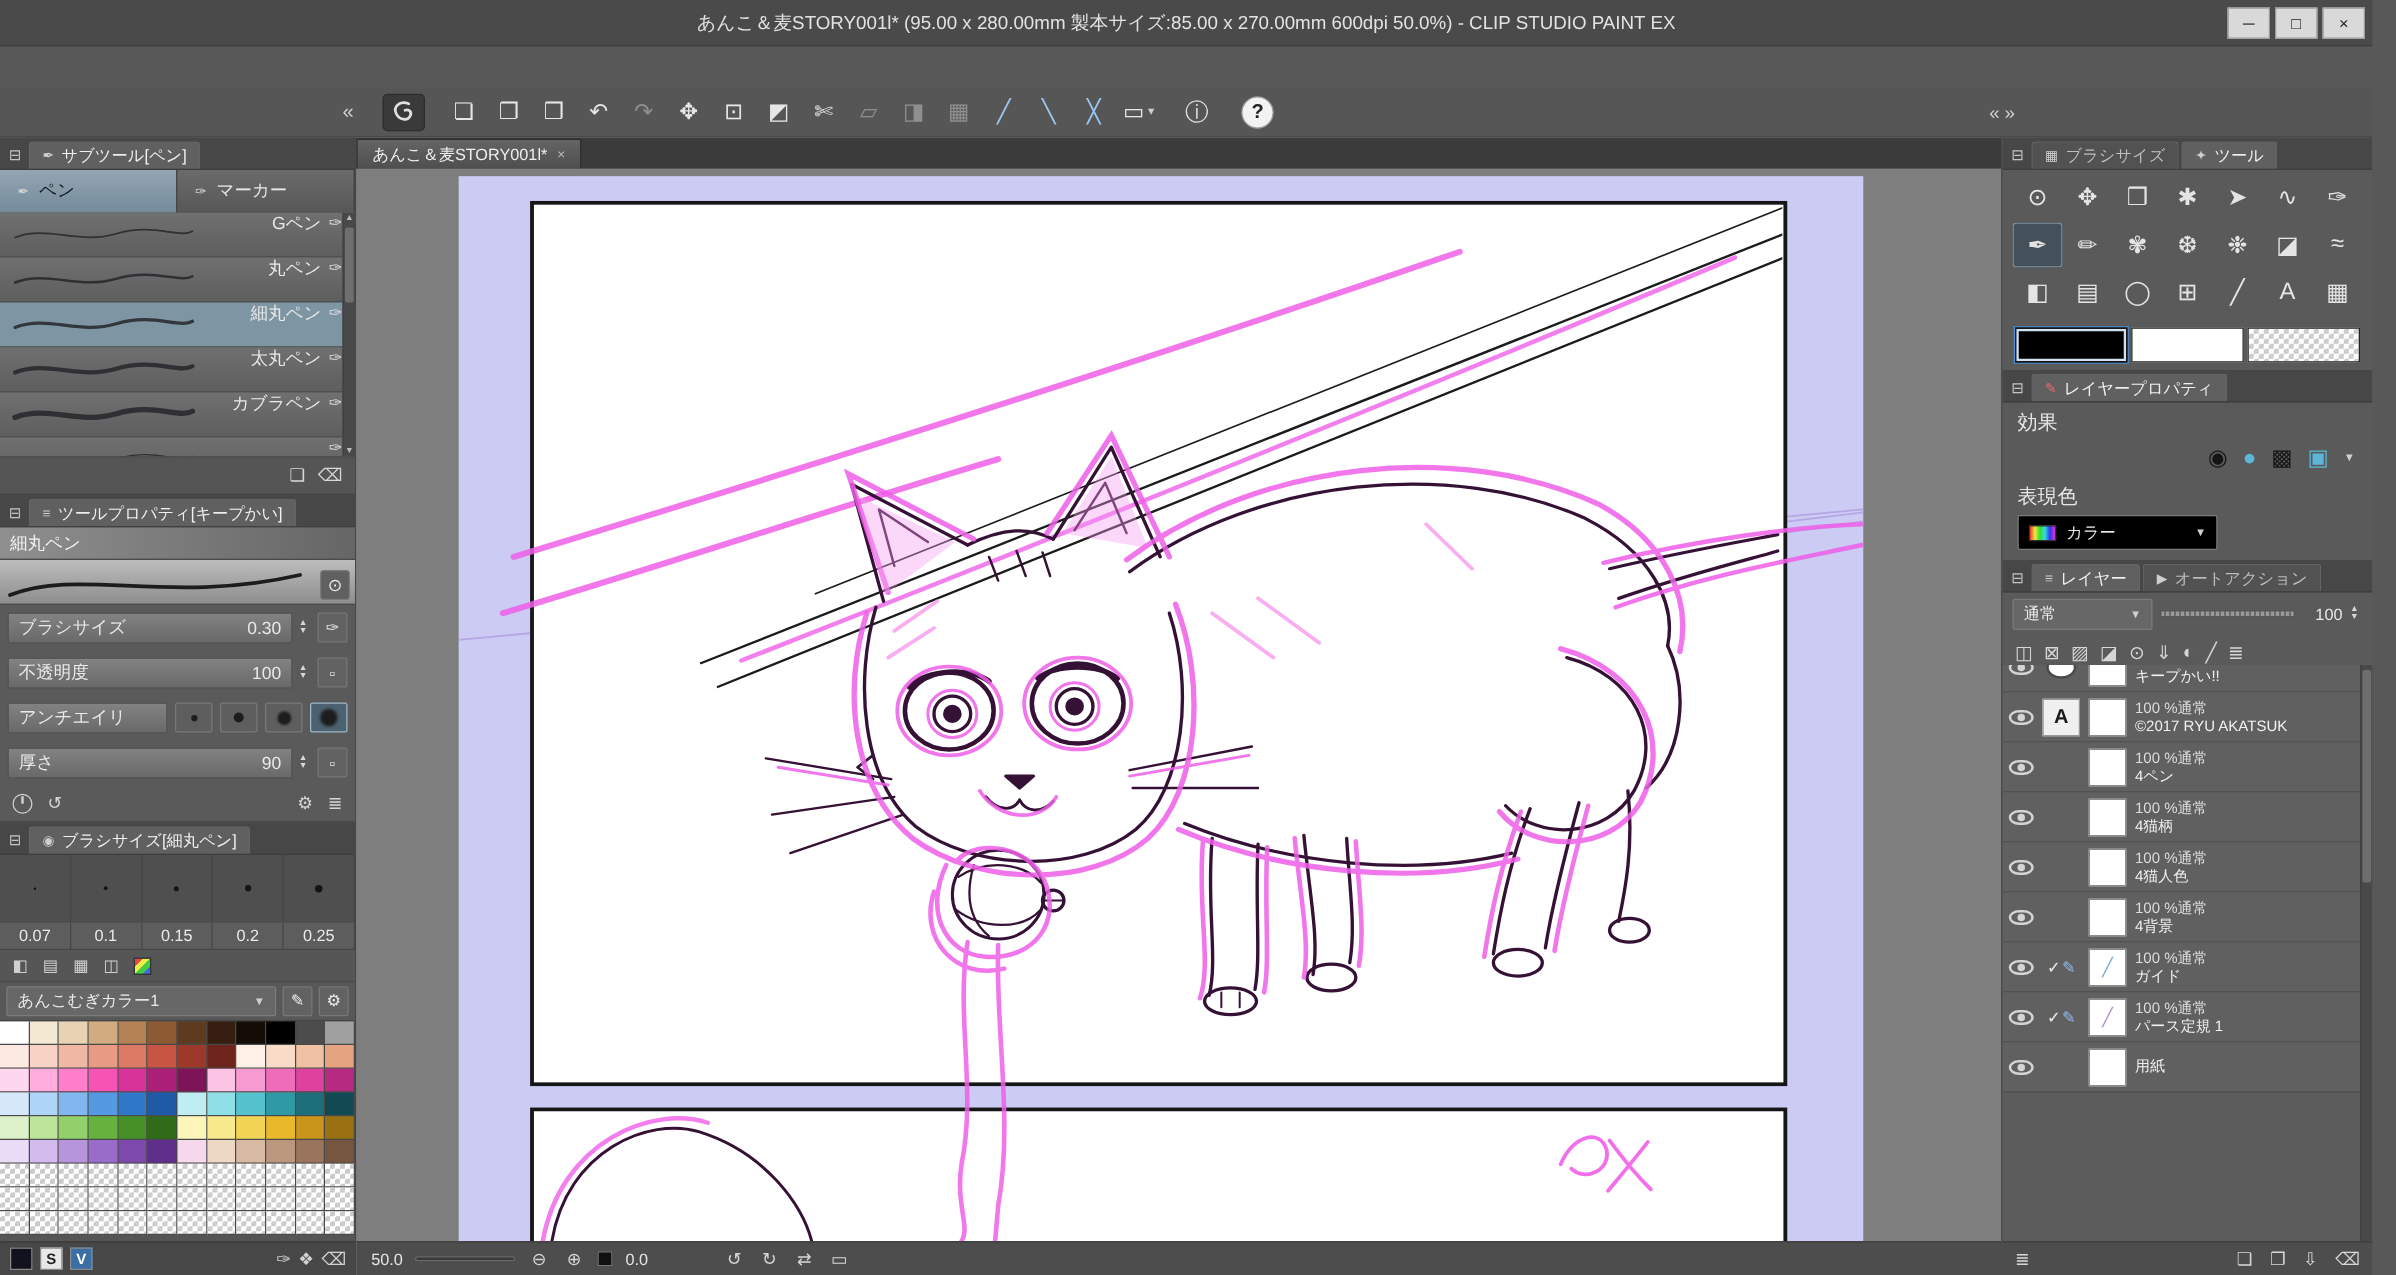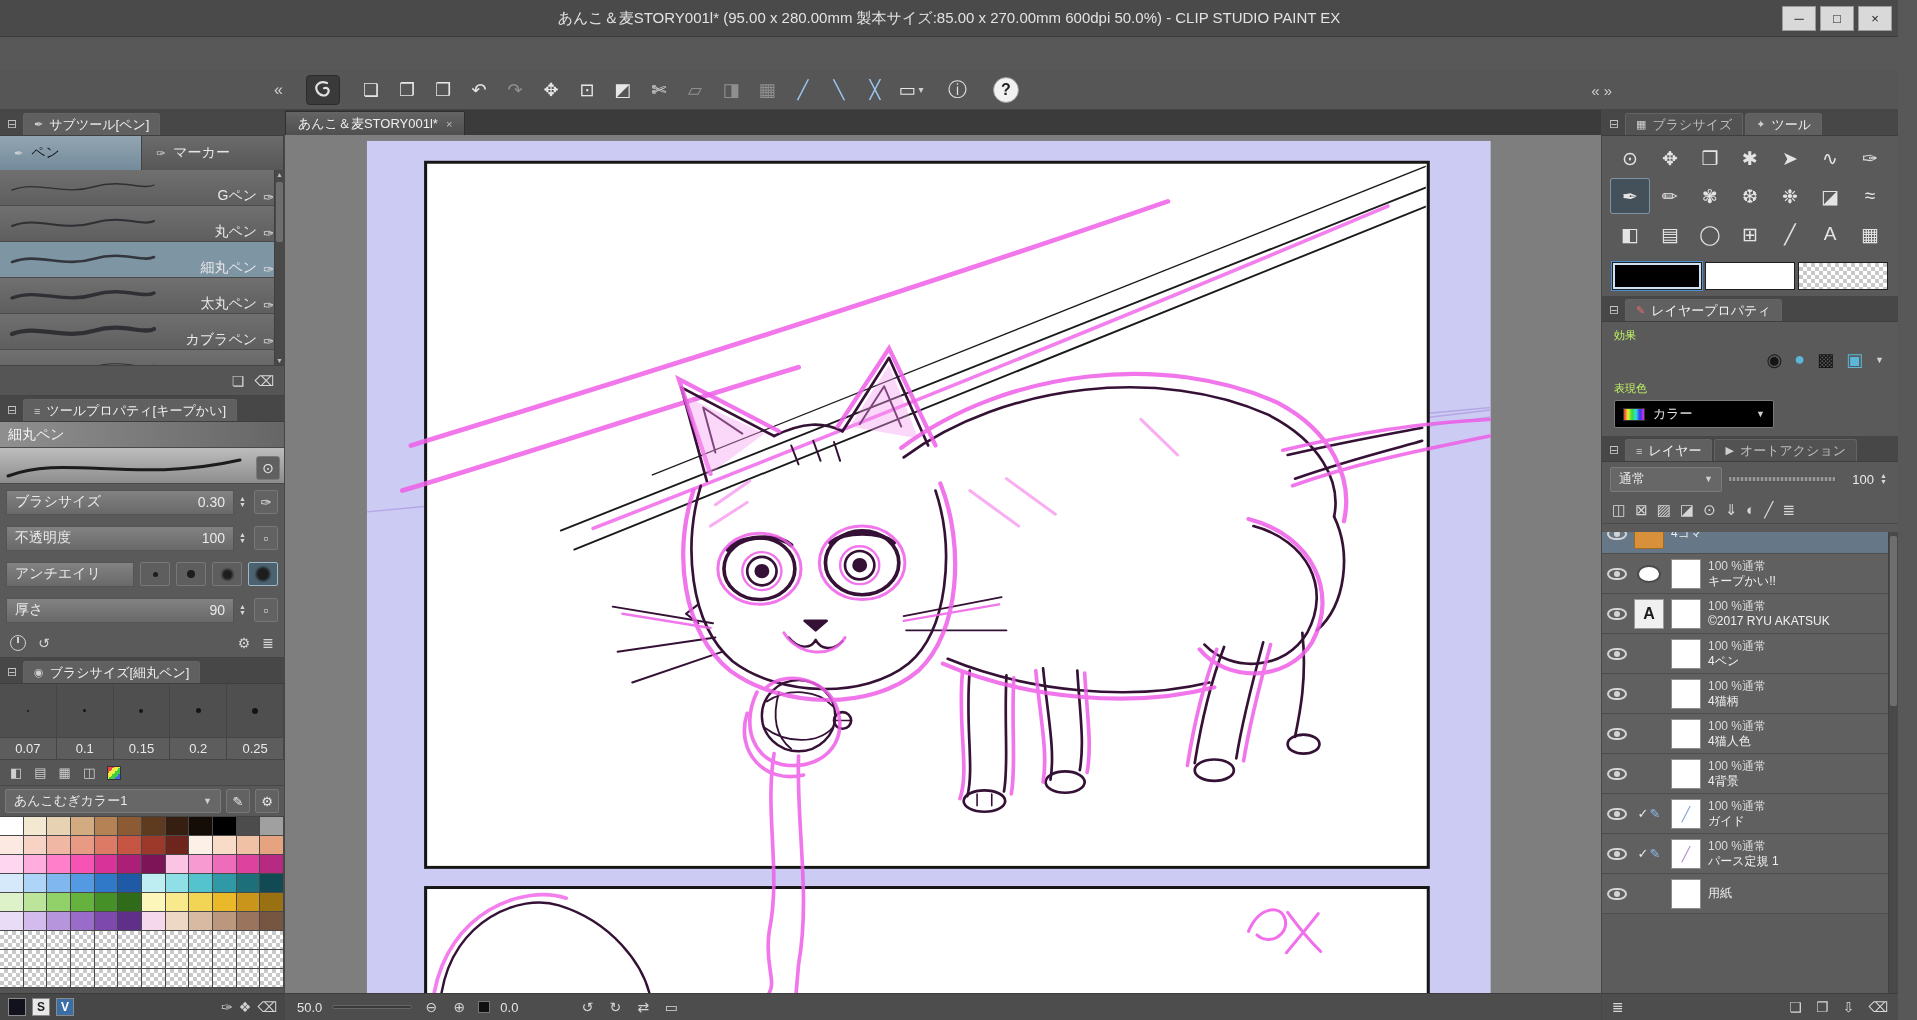--- a/index.html
+++ b/index.html
@@ -45,21 +45,21 @@
 .ph-tab-glyph{font-size:11px;color:#cfcfcf}
 
 
 .left-col{position:absolute;left:0;top:110px;width:285px;bottom:0;background:#5a5a5a;
   border-right:1px solid #474747;overflow:hidden}
 .subtool-tabs{display:flex;height:34px;background:#4c4c4c}
 .subtool-tab{flex:1;display:flex;align-items:center;gap:8px;padding-left:14px;font-size:14px;
   background:linear-gradient(#6b6b6b,#575757);border-right:1px solid #424242;color:#e6e6e6}
 .subtool-tab.selected{background:linear-gradient(#93a5b2,#748b9b);color:#101418}
 .subtool-list{height:196px;overflow:hidden;position:relative;border-bottom:1px solid #444}
-.subtool-item{height:36px;display:flex;align-items:flex-end;background:linear-gradient(#707070,#5e5e5e);
+.subtool-item{height:36px;display:flex;align-items:flex-start;background:linear-gradient(#707070,#5e5e5e);
   border-bottom:1px solid #4c4c4c;position:relative;font-size:14px}
 .subtool-item.selected{background:#7e95a4}
 .sti-stroke{position:absolute;left:8px;top:8px;width:150px;height:20px;opacity:.85}
 .sti-stroke path{stroke:#26262c;fill:none;stroke-linecap:round}
 .subtool-item:nth-child(1) .sti-stroke path{stroke-width:1.4}
 .subtool-item:nth-child(2) .sti-stroke path{stroke-width:2}
 .subtool-item:nth-child(3) .sti-stroke path{stroke-width:2.6}
 .subtool-item:nth-child(4) .sti-stroke path{stroke-width:3.4}
 .subtool-item:nth-child(5) .sti-stroke path{stroke-width:4.2}
 .sti-label{margin-left:auto;z-index:1}
@@ -160,21 +160,21 @@
 
 
 .right-col{position:absolute;right:0;top:110px;width:297px;bottom:0;background:#5a5a5a;
   border-left:1px solid #474747;overflow:hidden}
 .tool-grid{display:grid;grid-template-columns:repeat(7,1fr);padding:4px 8px;row-gap:2px;background:#5a5a5a}
 .tool-btn{height:36px;display:flex;align-items:center;justify-content:center;font-size:19px;color:#e4e4e4;border-radius:3px}
 .tool-btn.selected{background:#44505a;box-shadow:inset 0 0 0 1px #7e93a3}
 .main-colors{display:flex;gap:3px;padding:6px 10px;background:#5a5a5a}
 .color-swatch{flex:1;height:28px;border:1px solid #202020}
 .color-swatch.selected{box-shadow:0 0 0 2px #cfe2f2 inset,0 0 0 1px #4a90d9}
-.lp-label{font-size:11px;padding:6px 12px 2px 12px;color:#bef264}
+.lp-label{font-size:16px;padding:6px 12px 2px 12px;color:#e5e5e5}
 .lp-effects{display:flex;align-items:center;justify-content:flex-end;gap:12px;padding:2px 14px;height:30px}
 .effect-icon{font-size:18px;color:#151515}
 .effect-icon.blue{color:#5bb6d8}
 .lp-caret{font-size:9px;color:#d0d0d0}
 .lp-expression{margin:2px 12px;height:28px;width:160px;background:#000000;border:1px solid #7b7b7b;
   display:flex;align-items:center;gap:8px;padding:0 8px;font-size:13px;border-radius:2px}
 .rainbow-bar{width:22px;height:13px;background:linear-gradient(90deg,#e33,#ee3,#3d3,#3dd,#33e,#d3d);border:1px solid #333}
 .lp-expression .caret{margin-left:auto;font-size:9px;color:#d0d0d0}
 .blend-row{display:flex;align-items:center;gap:6px;padding:5px 8px;height:34px}
 .blend-select{width:112px;height:25px;background:#676767;border:1px solid #7b7b7b;display:flex;
@@ -833,29 +833,20 @@
         <span>◪</span>
         <span>⊙</span>
         <span>⇓</span>
         <span>◐</span>
         <span>╱</span>
         <span>≣</span>
       </div>
 
     <div class="layer-list">
 
-    <div class="layer-row selected">
-        <span class="lr-eye"></span>
-        <span class="lr-badge folder"></span>
-
-        <span class="lr-text">
-
-          <span class="lr-name">4コマ</span>
-        </span>
-      </div>
         <div class="layer-row">
         <span class="lr-eye"></span>
         <span class="lr-badge balloon"></span>
         <span class="lr-thumb checker"></span>
         <span class="lr-text">
           <span class="lr-op">100 %通常</span>
           <span class="lr-name">キープかい!!</span>
         </span>
       </div>
         <div class="layer-row">

